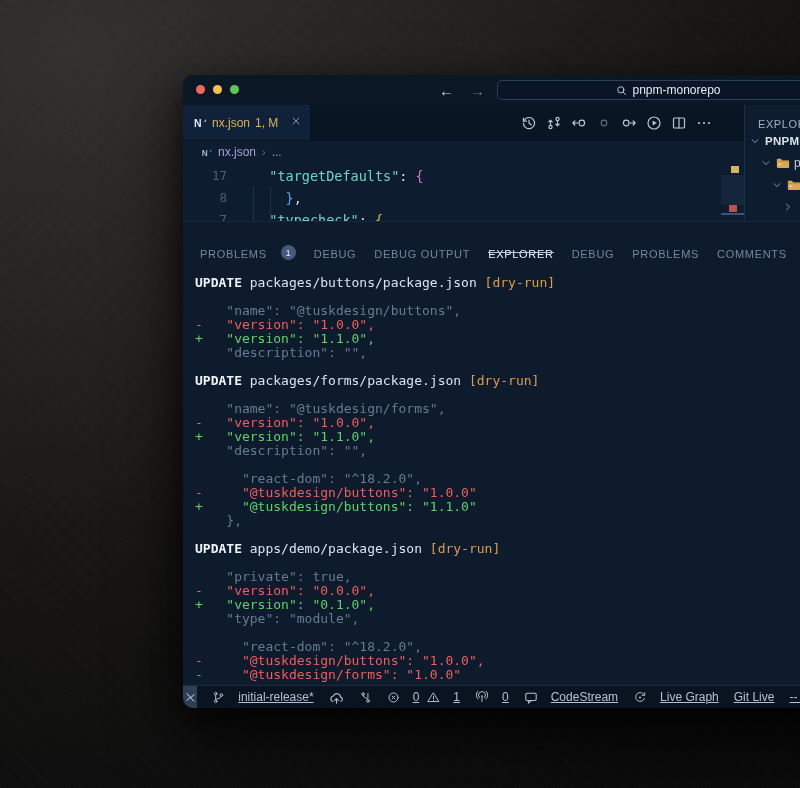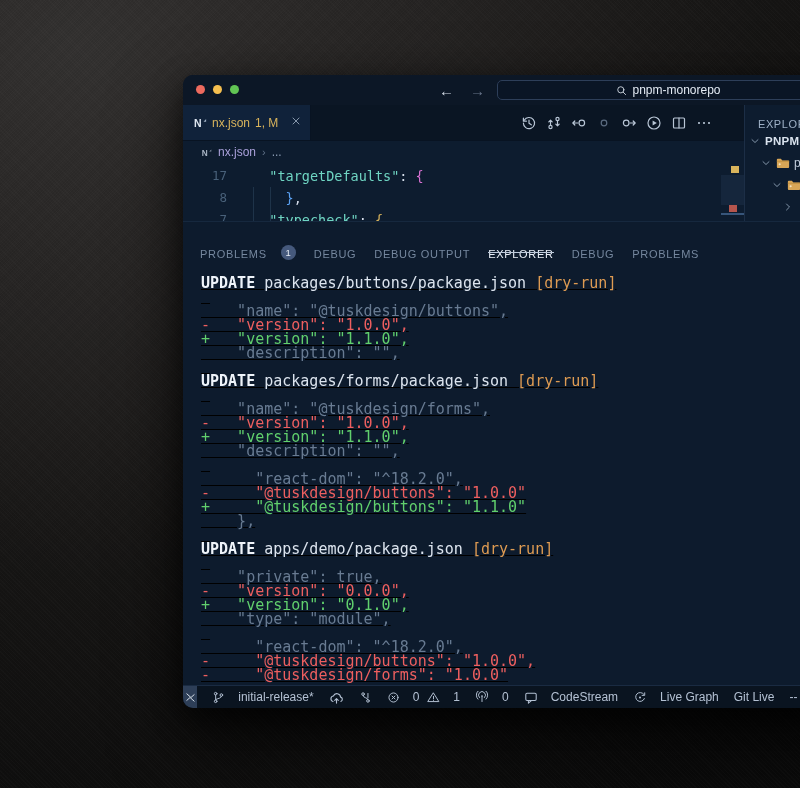--- a/index.html
+++ b/index.html
@@ -53,30 +53,30 @@
   .sb-chev{color:#8fa1b6;}
   
   .panel{position:absolute;left:0;top:146px;width:680px;height:465px;background:#0d1b2d;border-top:1px solid #16283e;box-sizing:border-box;}
   .panel-tabs{height:38px;display:flex;align-items:center;gap:18px;padding-left:17px;font-size:11px;
     letter-spacing:.7px;color:#75879e;}
   .ptab{position:relative;display:flex;align-items:flex-end;gap:14px;height:100%;}
   .ptab.active{color:#e9eff7;}
   .ptab.active::after{content:'';position:absolute;left:0;right:0;bottom:7px;height:1px;background:#bcc9da;}
   .badge{width:15px;height:15px;border-radius:50%;background:#45597c;color:#e8eef6;font-size:9.5px;
     display:flex;align-items:center;justify-content:center;letter-spacing:0;}
-  .term{position:absolute;left:18px;top:54px;font-family:"DejaVu Sans Mono",monospace;font-size:15px;
-    line-height:14px;white-space:pre;text-decoration:underline;}
+  .term{position:absolute;left:12px;top:54px;font-family:"DejaVu Sans Mono",monospace;font-size:13px;
+    line-height:14px;white-space:pre;}
   .tl{height:14px;}
   .tl-c{color:#687b92;} .tl-d{color:#ee5f5f;} .tl-a{color:#61d06d;}
   .tl-lbl{color:#eff4fa;font-weight:bold;} .tl-path{color:#dce4ee;} .tl-tag{color:#de9b52;}
   
   .statusbar{position:absolute;left:0;bottom:0;width:680px;height:22px;background:#0a1420;
     border-top:1px solid #1a2b42;display:flex;align-items:center;font-size:12px;color:#b4c1d3;}
   .remote{width:31px;height:22px;background:#2d3e57;display:flex;align-items:center;justify-content:center;color:#dde5ee;}
-  .sb-item{display:flex;align-items:center;gap:13px;margin-left:15px;white-space:nowrap;}
+  .sb-item{display:flex;align-items:center;gap:13px;margin-left:15px;white-space:nowrap;text-decoration:underline;}
   .sb-item.tight{margin-left:8px;}
   
   .icn{display:inline-flex;align-items:center;justify-content:center;}
   .icn svg{display:block;}
 </style>
 </head>
 <body>
 
 <div class="stage">
   <div class="grain"></div>
@@ -261,20 +261,23 @@
           </div>
           <div class="ptab active">
             <span>EXPLORER</span>
           </div>
           <div class="ptab">
             <span>DEBUG</span>
           </div>
           <div class="ptab">
             <span>PROBLEMS</span>
           </div>
+          <div class="ptab">
+            <span>COMMENTS</span>
+          </div>
         </div>
       <div class="term" id="terminal"><div class="tl"><span class="tl-lbl">UPDATE</span><span class="tl-path"> packages/buttons/package.json </span><span class="tl-tag">[dry-run]</span></div><div class="tl">&nbsp;</div><div class="tl tl-c">    "name": "@tuskdesign/buttons",</div><div class="tl tl-d">-   "version": "1.0.0",</div><div class="tl tl-a">+   "version": "1.1.0",</div><div class="tl tl-c">    "description": "",</div><div class="tl">&nbsp;</div><div class="tl"><span class="tl-lbl">UPDATE</span><span class="tl-path"> packages/forms/package.json </span><span class="tl-tag">[dry-run]</span></div><div class="tl">&nbsp;</div><div class="tl tl-c">    "name": "@tuskdesign/forms",</div><div class="tl tl-d">-   "version": "1.0.0",</div><div class="tl tl-a">+   "version": "1.1.0",</div><div class="tl tl-c">    "description": "",</div><div class="tl">&nbsp;</div><div class="tl tl-c">      "react-dom": "^18.2.0",</div><div class="tl tl-d">-     "@tuskdesign/buttons": "1.0.0"</div><div class="tl tl-a">+     "@tuskdesign/buttons": "1.1.0"</div><div class="tl tl-c">    },</div><div class="tl">&nbsp;</div><div class="tl"><span class="tl-lbl">UPDATE</span><span class="tl-path"> apps/demo/package.json </span><span class="tl-tag">[dry-run]</span></div><div class="tl">&nbsp;</div><div class="tl tl-c">    "private": true,</div><div class="tl tl-d">-   "version": "0.0.0",</div><div class="tl tl-a">+   "version": "0.1.0",</div><div class="tl tl-c">    "type": "module",</div><div class="tl">&nbsp;</div><div class="tl tl-c">      "react-dom": "^18.2.0",</div><div class="tl tl-d">-     "@tuskdesign/buttons": "1.0.0",</div><div class="tl tl-d">-     "@tuskdesign/forms": "1.0.0"</div></div>
     </div>
 
     <div class="statusbar">
       <div class="remote" id="remote-ind">
           <span class="icn ">
             <svg width="13" height="13" viewBox="0 0 16 16">
               <path d="M3.5 3.5 8 7.5l-4.5 4" fill="none" stroke="currentColor" stroke-width="1.2" stroke-linecap="round" stroke-linejoin="round"></path>
               <path d="M12.5 4.5 8 8.5l4.5 4" fill="none" stroke="currentColor" stroke-width="1.2" stroke-linecap="round" stroke-linejoin="round"></path>

